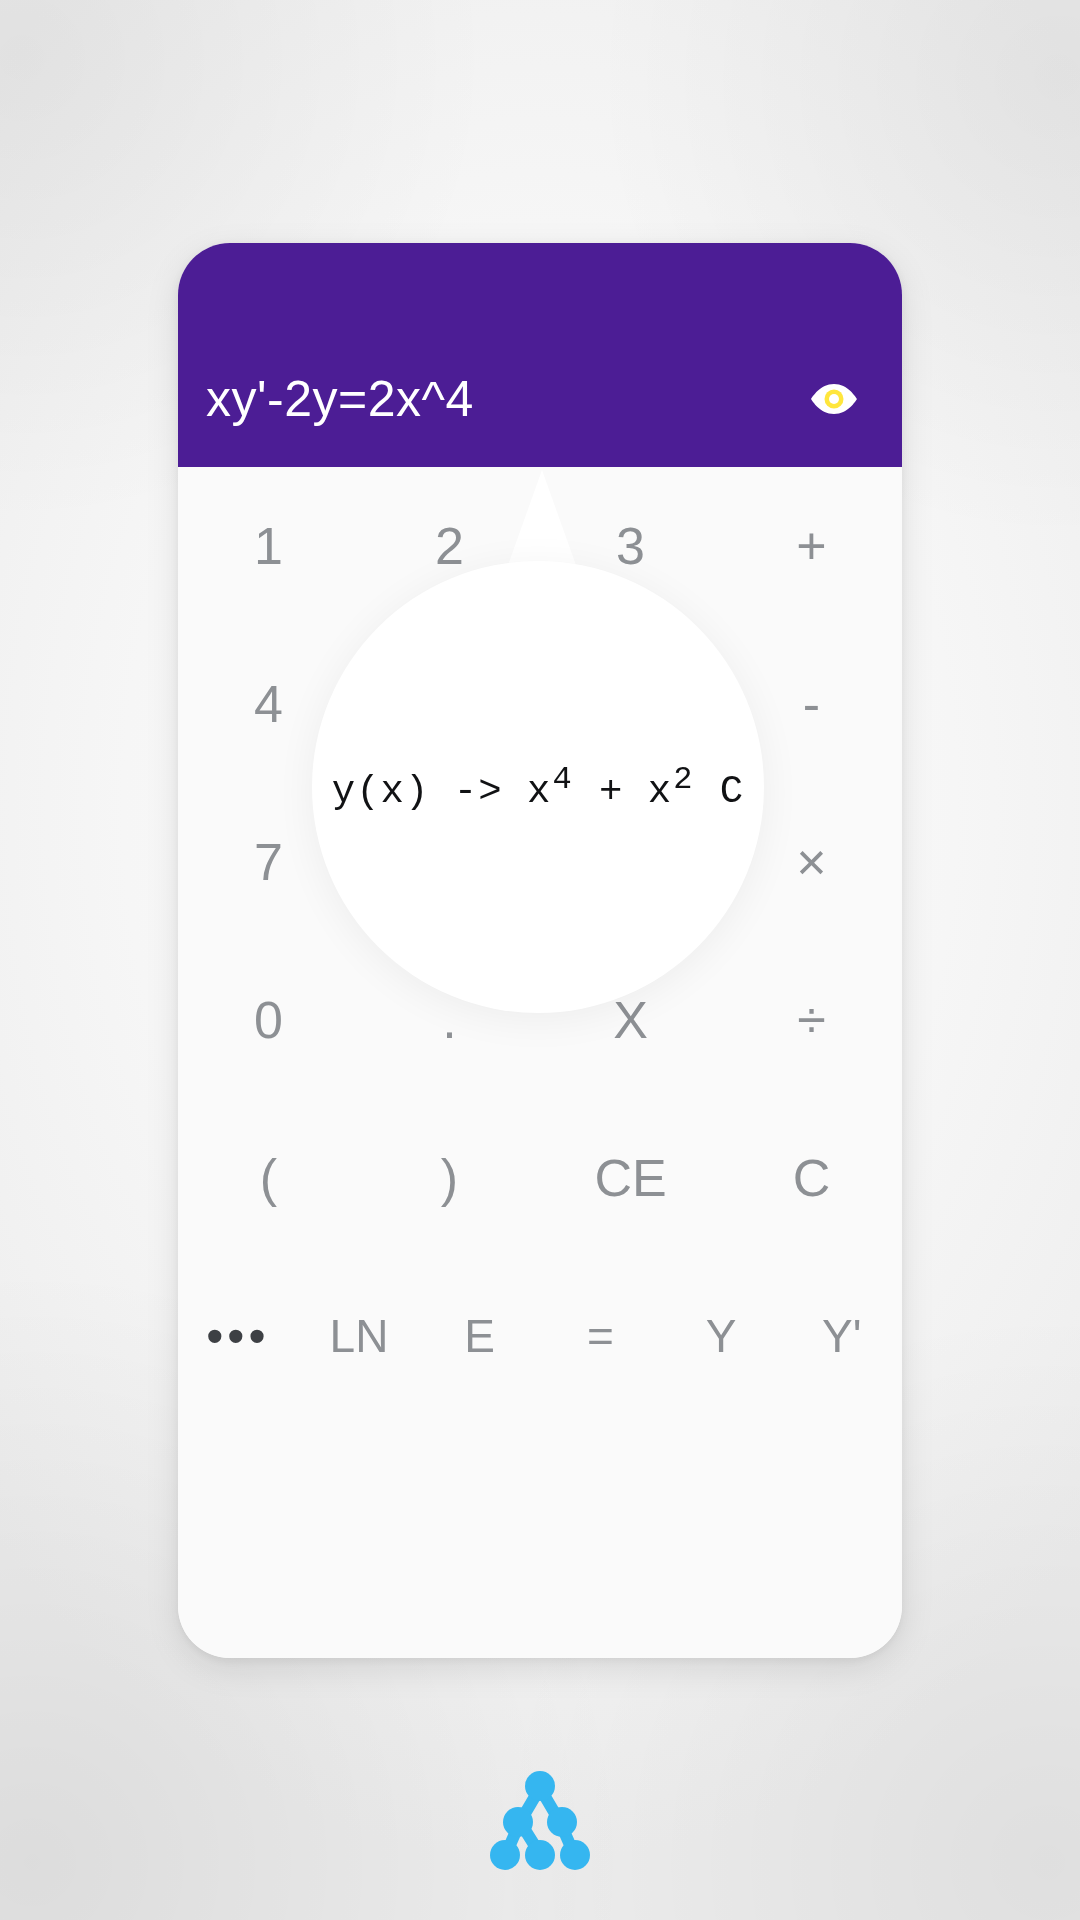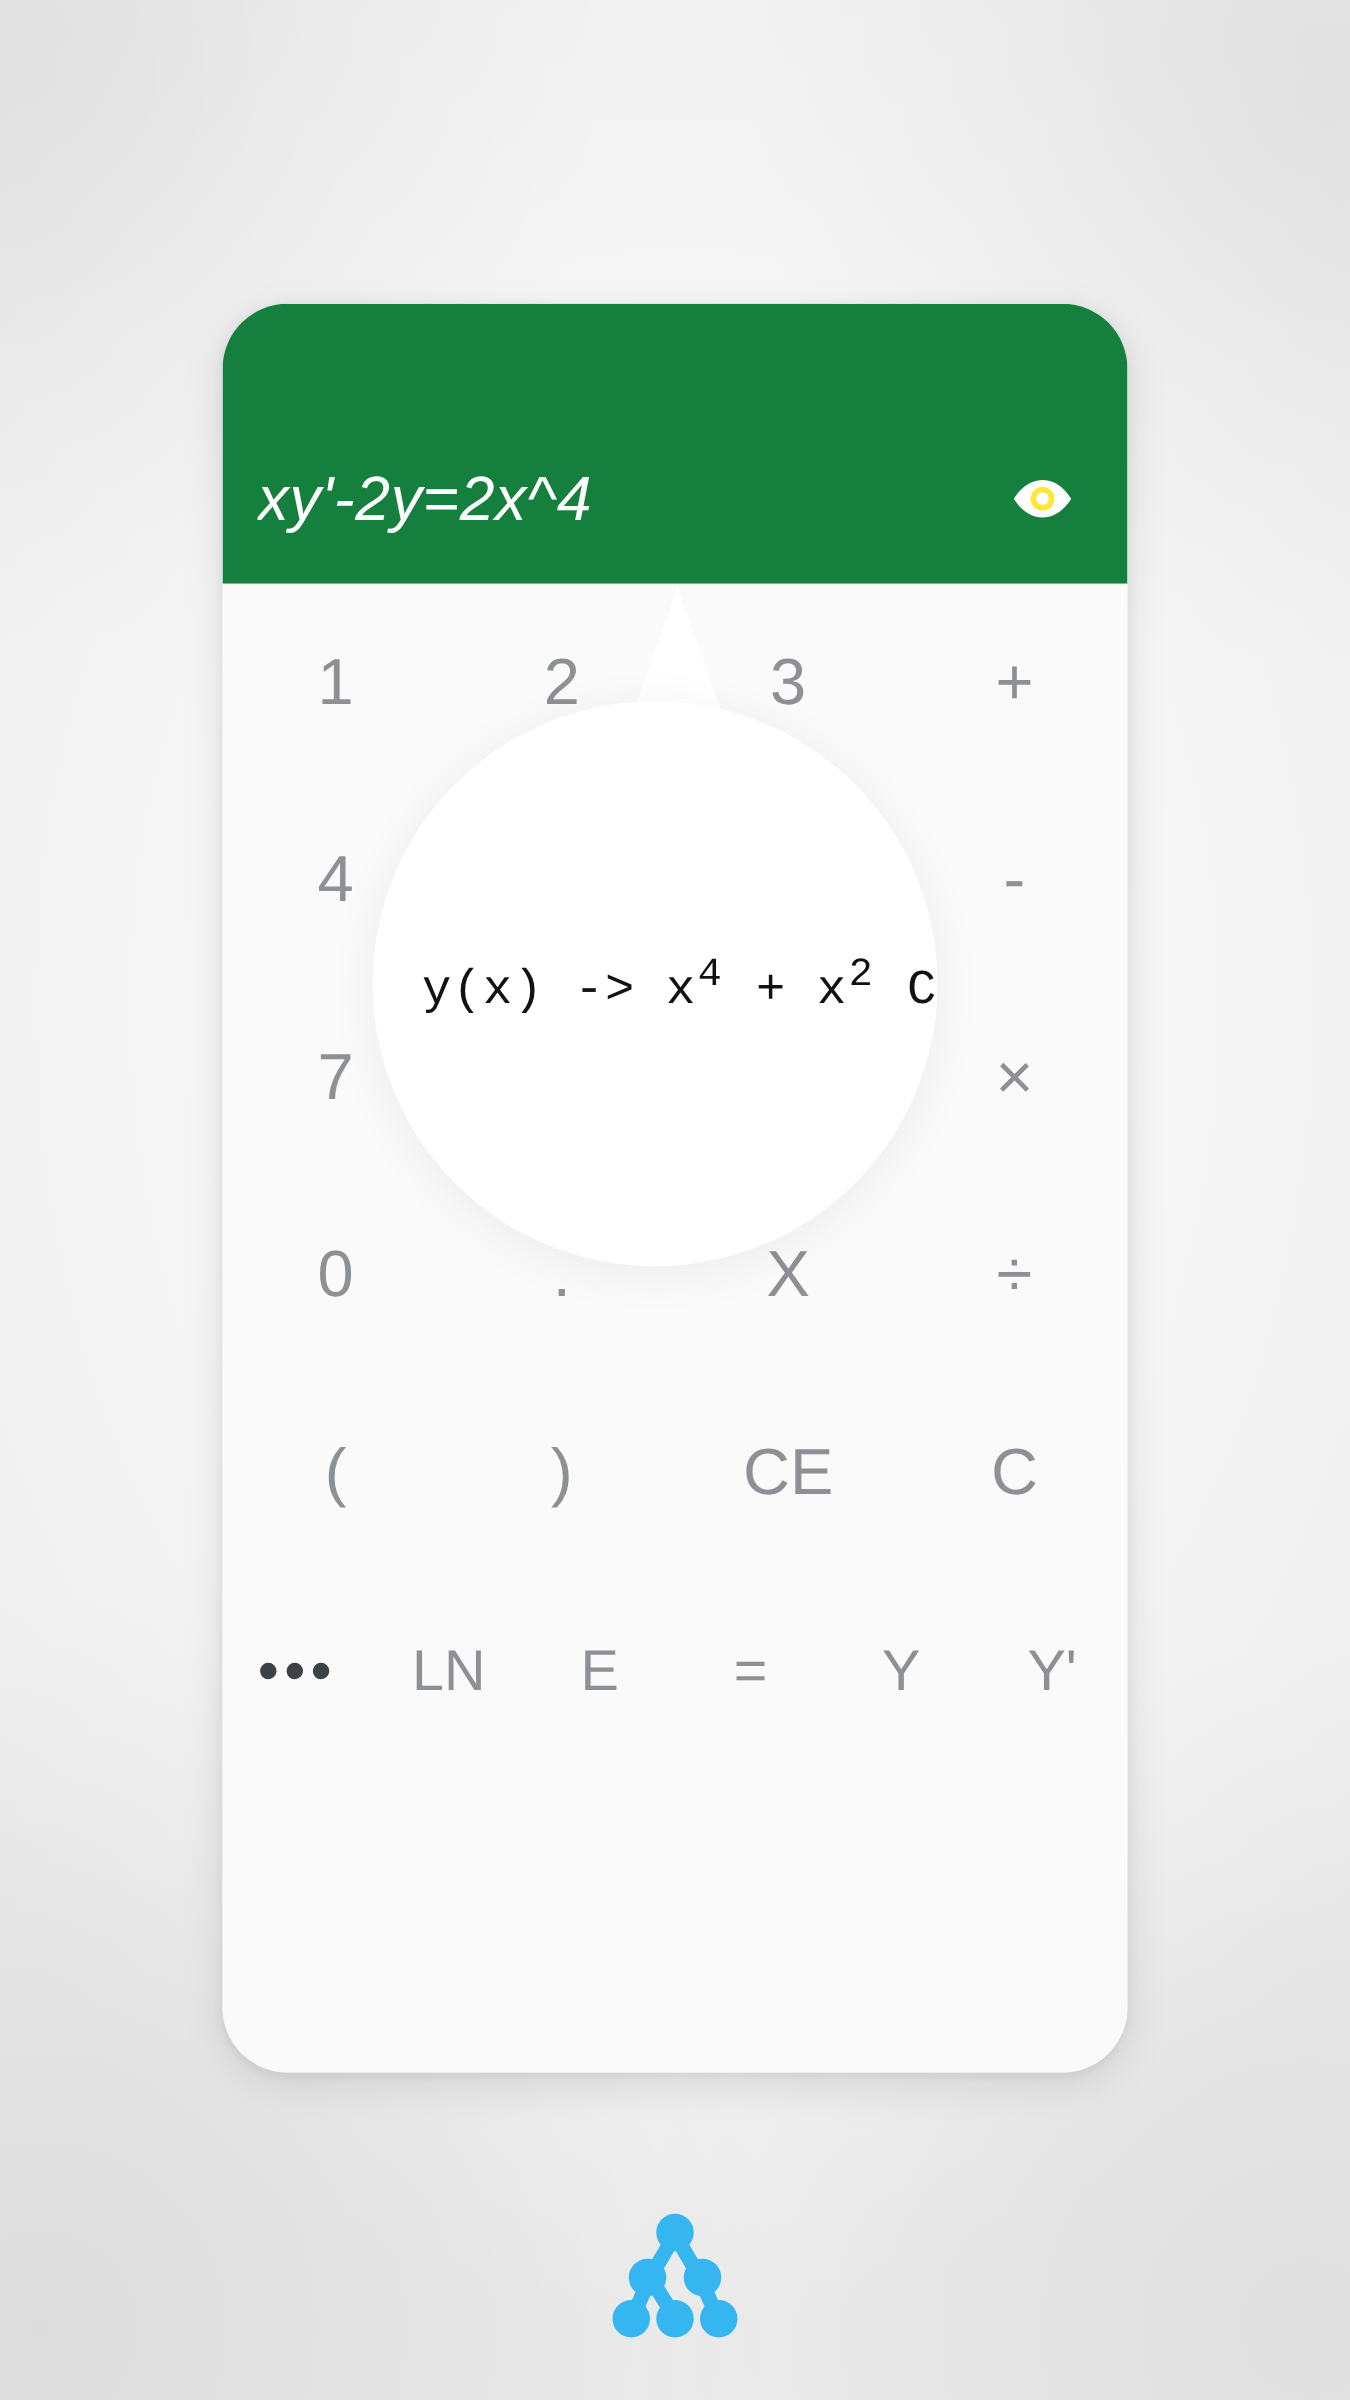--- a/index.html
+++ b/index.html
@@ -72,22 +72,21 @@
     z-index: 6;
   }
 
   
   #app-header {
     position: absolute;
     left: 0;
     top: 0;
     width: 724px;
     height: 224px;
-    background: #15803d;
-    font-style: italic;
+    background: #4c1d95;
   }
   #expression-row {
     position: absolute;
     left: 0;
     top: 120px;
     width: 724px;
     height: 72px;
   }
   #expression-input {
     position: absolute;
@@ -150,31 +149,31 @@
   .key.dots {
     font-size: 40px;
     letter-spacing: 5px;
     color: #3d4044;
     font-weight: 700;
   }
 
   
   #answer-bubble {
     position: absolute;
-    left: 298px;
+    left: 312px;
     top: 561px;
     width: 452px;
     height: 452px;
     border-radius: 50%;
     background: #ffffff;
     box-shadow: 0 6px 40px rgba(0,0,0,0.055);
     z-index: 9;
     display: flex;
     align-items: center;
-    justify-content: flex-end;
+    justify-content: center;
   }
   #bubble-pointer {
     position: absolute;
     left: 497px;
     top: 470px;
     width: 0;
     height: 0;
     border-left: 45px solid transparent;
     border-right: 45px solid transparent;
     border-bottom: 126px solid #ffffff;

